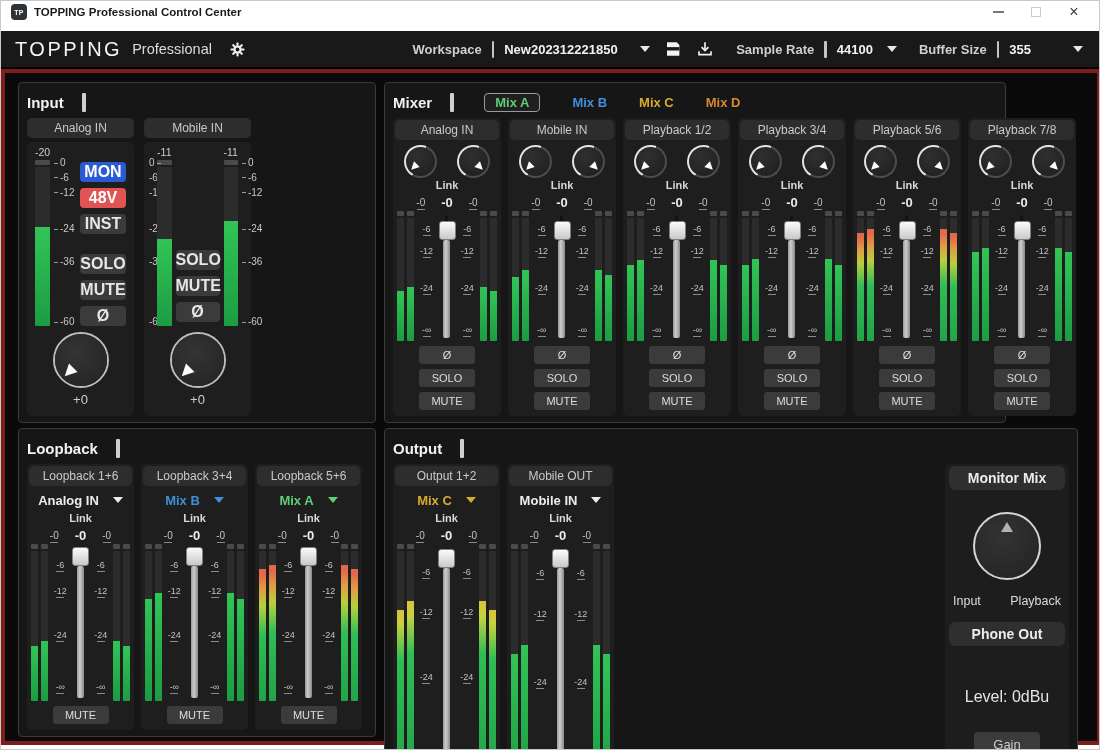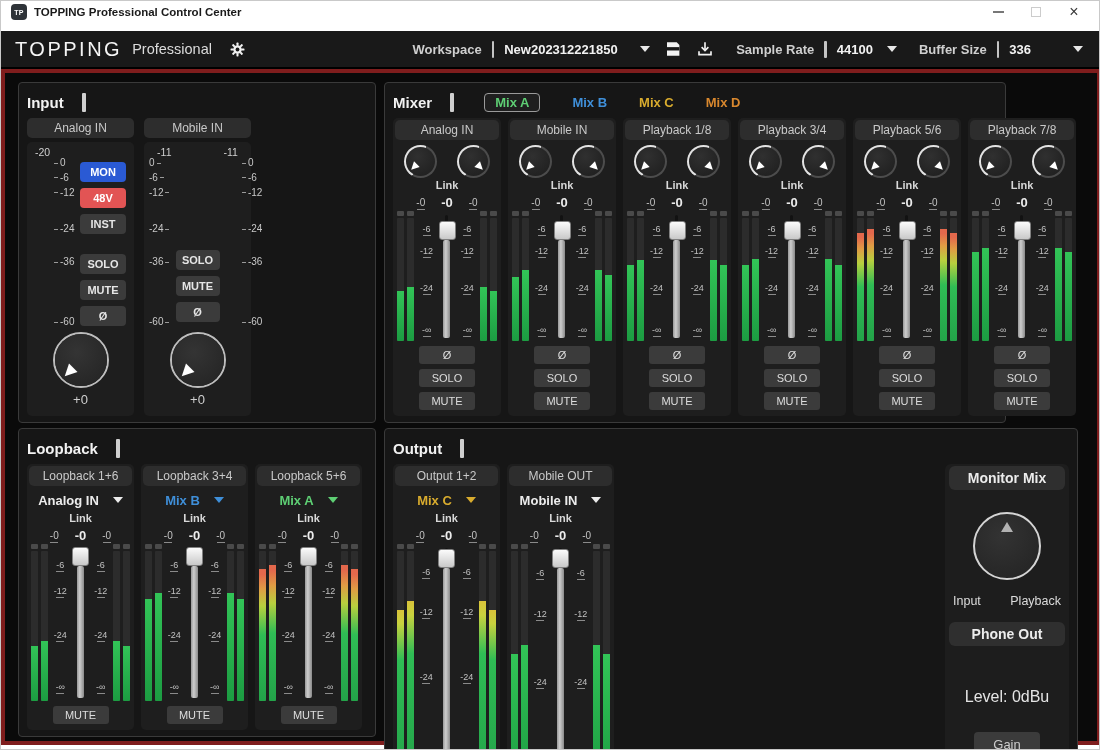--- a/index.html
+++ b/index.html
@@ -96,32 +96,32 @@
 
   .srow { display:flex; align-items:center; justify-content:center; gap:14px; height:24px; flex:none; font-weight:bold; }
   .sname { font-size:13px; }
   .sarrow { width:0; height:0; border-left:5px solid transparent; border-right:5px solid transparent; border-top:6px solid currentColor; }
 
   
   .iorow { display:flex; gap:10px; flex:1; min-height:0; }
   .iostrip { width:107px; display:flex; flex-direction:column; min-height:0; }
   .iocard { flex:1; background:#1e1e1e; border-radius:5px; margin-top:4px; padding:4px 5px 6px; display:flex; flex-direction:column; min-height:0; }
   .anrow { display:flex; flex:1; min-height:0; gap:4px; justify-content:center; }
-  .imcol { display:flex; flex-direction:row; width:15px; min-height:0; }
+  .imcol { display:flex; flex-direction:column; width:15px; min-height:0; }
   .imcol .peak { font-size:10.5px; color:#d0d0d0; text-align:center; height:14px; flex:none; }
   .im12 { width:32px; }
   .iscale { width:22px; position:relative; font-size:10px; color:#c8c8c8; margin-top:14px; }
   .iscale span { position:absolute; left:0; right:0; white-space:nowrap; }
   .iscale-r span { text-align:left; }
   .iscale-r span::before { content:""; display:inline-block; width:4px; height:1px; background:#9a9a9a; margin-right:2px; vertical-align:middle; }
   .iscale-l span { text-align:right; }
   .iscale-l span::after { content:""; display:inline-block; width:4px; height:1px; background:#9a9a9a; margin-left:2px; vertical-align:middle; }
   .iq0{top:-2%} .iq1{top:7%} .iq2{top:16%} .iq3{top:38%} .iq4{top:58%} .iq5{top:94%}
   .ibtns { display:flex; flex-direction:column; gap:6px; margin-top:16px; }
-  .ibtn { width:46px; height:20px; border:none; border-radius:4px; background:#3b3b3b; color:#e6e6e6; font-size:11px; font-weight:bold; font-family:inherit; line-height:20px; text-align:center; }
+  .ibtn { width:46px; height:20px; border:none; border-radius:4px; background:#3b3b3b; color:#e6e6e6; font-size:16px; font-weight:bold; font-family:inherit; line-height:20px; text-align:center; }
   .b-blue { background:#2a5ad4; color:#fff; }
   .b-red  { background:#e25454; color:#fff; }
   .gap14 { height:8px; }
   .mbtns { justify-content:flex-end; padding-bottom:4px; margin-top:0; }
   .mbtns .ibtn { width:44px; }
   .gainlbl { text-align:center; color:#cfcfcf; font-size:13px; height:18px; flex:none; margin-top:2px; }
 
   
   .iconrow { display:flex; justify-content:center; gap:10px; margin-top:5px; flex:none; }
   .iconbtn { width:44px; height:26px; border:none; border-radius:5px; background:#3361c5; display:flex; align-items:center; justify-content:center; }
@@ -198,21 +198,21 @@
             <path d="M7.5 9.5 12 14l4.5-4.5"></path>
             <path d="M4 15v4.5h16V15"></path>
         </svg>
       </span>
       <span class="hlbl" style="margin-left:22px;">Sample Rate</span>
       <span class="vsep"></span>
       <span class="hval">44100</span>
       <span class="dd"></span>
       <span class="hlbl" style="margin-left:22px;">Buffer Size</span>
       <span class="vsep"></span>
-      <span class="hval">336</span>
+      <span class="hval">355</span>
       <span class="dd" style="margin-left:42px;"></span>
     </div>
   </div>
 
   <div class="main">
 
     <section class="panel panel-input">
       <div class="phead">
         <span class="ptitle">Input</span>
         <span class="cursorbar"></span>
@@ -455,21 +455,21 @@
                   <div class="fill m-green" style="height: 54%;"></div>
                 </div>
               </div>
             </div>
             <button class="sbtn">Ø</button>
             <button class="sbtn">SOLO</button>
             <button class="sbtn">MUTE</button>
           </div>
 
           <div class="strip">
-            <div class="chip">Playback 1/8</div>
+            <div class="chip">Playback 1/2</div>
             <div class="knobs">
               <div class="knob k34">
                 <div class="kface">
                   <span class="kptr kptr-l"></span>
                 </div>
               </div>
               <div class="knob k34">
                 <div class="kface">
                   <span class="kptr kptr-r"></span>
                 </div>

